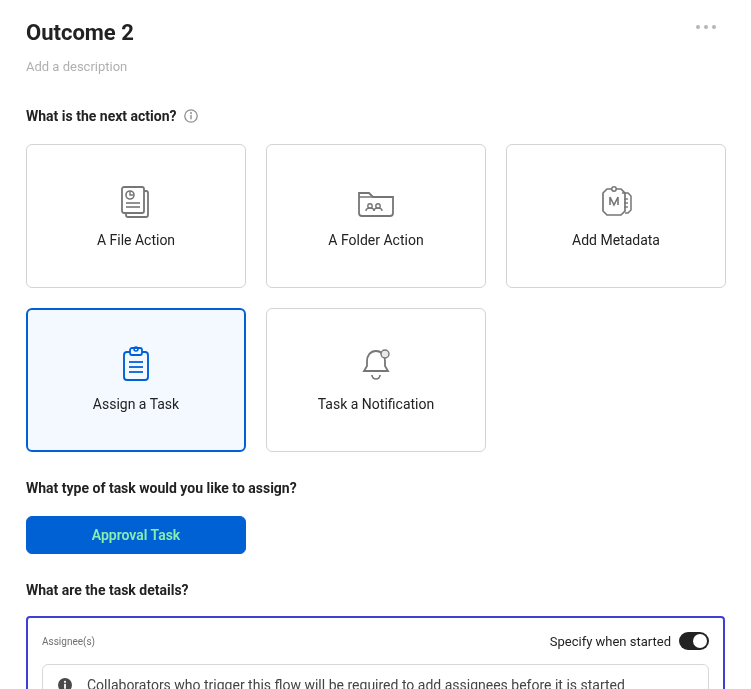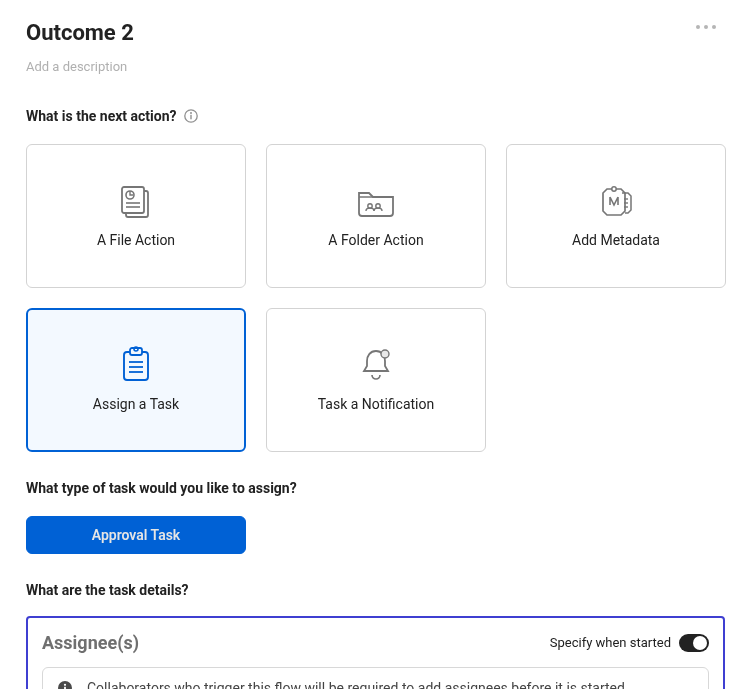--- a/index.html
+++ b/index.html
@@ -25,27 +25,27 @@
     }
     .action-card.selected { border: 2px solid #0061d5; background: #f3f9ff; }
     .action-card .icon { height: 34px; display: flex; align-items: center; justify-content: center; }
     .action-label { font-size: 14px; color: #222; }
     .tasktype-row { display: flex; gap: 20px; margin-top: 20px; }
     .tasktype-btn {
       width: 220px; height: 38px; border: 1px solid #bdbdbd; border-radius: 6px;
       background: #fff; font-size: 14px; cursor: pointer; color: #222;
       display: flex; align-items: center; justify-content: center;
     }
-    .tasktype-btn.active { background: #0061d5; color: #e5e5e5; border-color: #0061d5; font-weight: 600; }
+    .tasktype-btn.active { background: #0061d5; color: #86efac; border-color: #0061d5; font-weight: 600; }
     .details-panel {
       border: 2px solid #3f3fd1; border-radius: 4px; margin-top: 18px;
       padding: 14px 14px 16px; background: #fff;
     }
     .assignee-row { display: flex; justify-content: space-between; align-items: center; }
-    .assignee-label { font-size: 18px; font-weight: 700; color: #6f6f6f; }
+    .assignee-label { font-size: 10px; font-weight: 400; color: #6f6f6f; }
     .specify-wrap { display: flex; align-items: center; gap: 8px; }
     .specify-label { font-size: 13px; color: #222; }
     .toggle {
       width: 30px; height: 18px; background: #222; border-radius: 10px; position: relative; cursor: pointer;
     }
     .toggle .knob {
       width: 14px; height: 14px; background: #fff; border-radius: 50%;
       position: absolute; top: 2px; right: 2px;
     }
     .info-banner {

